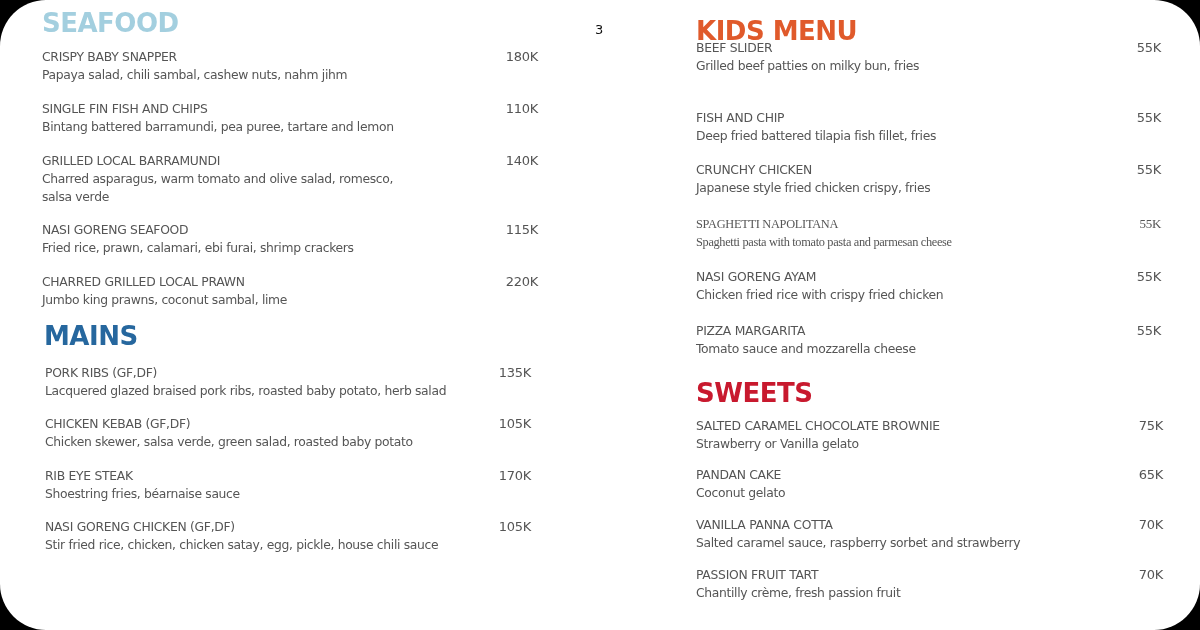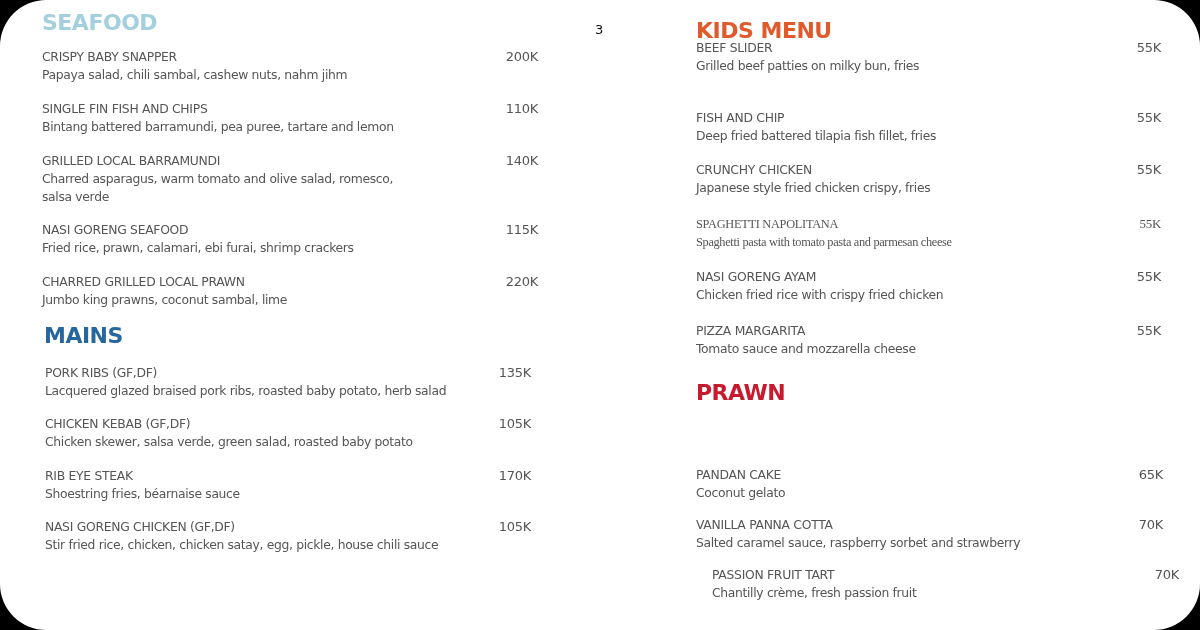--- a/index.html
+++ b/index.html
@@ -19,21 +19,21 @@
     }
     .page-number {
       position: absolute; left: 595px; top: 22px;
       font-family: "DejaVu Sans", sans-serif;
       font-size: 13px; color: #111111;
     }
     .section-title {
       position: absolute;
       font-family: "DejaVu Sans", sans-serif;
       font-weight: bold;
-      font-size: 22px;
+      font-size: 26px;
       letter-spacing: -0.5px;
       line-height: 30px;
       margin: 0;
     }
     .item {
       position: absolute;
       color: #555555;
       font-family: "DejaVu Sans", sans-serif;
     }
     .item-name {
@@ -62,21 +62,21 @@
 
 <div class="page">
 
   <span class="page-number">3</span>
 
   <h2 class="section-title" style="left:42px; top:8px; color:#a3cfdf;">SEAFOOD</h2>
 
   <div class="item" style="left:42px; top:48px; width:496px;">
     <span class="item-name">CRISPY BABY SNAPPER</span>
     <span class="item-desc">Papaya salad, chili sambal, cashew nuts, nahm jihm</span>
-    <span class="item-price" style="right:0;">200K</span>
+    <span class="item-price" style="right:0;">180K</span>
   </div>
 
   <div class="item" style="left:42px; top:100px; width:496px;">
     <span class="item-name">SINGLE FIN FISH AND CHIPS</span>
     <span class="item-desc">Bintang battered barramundi, pea puree, tartare and lemon</span>
     <span class="item-price" style="right:0;">110K</span>
   </div>
 
   <div class="item" style="left:42px; top:152px; width:496px;">
     <span class="item-name">GRILLED LOCAL BARRAMUNDI</span>
@@ -155,34 +155,39 @@
     <span class="item-desc">Chicken fried rice with crispy fried chicken</span>
     <span class="item-price" style="right:0;">55K</span>
   </div>
 
   <div class="item" style="left:696px; top:322px; width:465px;">
     <span class="item-name">PIZZA MARGARITA</span>
     <span class="item-desc">Tomato sauce and mozzarella cheese</span>
     <span class="item-price" style="right:0;">55K</span>
   </div>
 
-  <h2 class="section-title" style="left:696px; top:378px; color:#c8192e;">PRAWN</h2>
+  <h2 class="section-title" style="left:696px; top:378px; color:#c8192e;">SWEETS</h2>
 
+  <div class="item" style="left:696px; top:417px; width:467px;">
+    <span class="item-name">SALTED CARAMEL CHOCOLATE BROWNIE</span>
+    <span class="item-desc">Strawberry or Vanilla gelato</span>
+    <span class="item-price" style="right:0;">75K</span>
+  </div>
 
   <div class="item" style="left:696px; top:466px; width:467px;">
     <span class="item-name">PANDAN CAKE</span>
     <span class="item-desc">Coconut gelato</span>
     <span class="item-price" style="right:0;">65K</span>
   </div>
 
   <div class="item" style="left:696px; top:516px; width:467px;">
     <span class="item-name">VANILLA PANNA COTTA</span>
     <span class="item-desc">Salted caramel sauce, raspberry sorbet and strawberry</span>
     <span class="item-price" style="right:0;">70K</span>
   </div>
 
-  <div class="item" style="left:696px; top:566px; width:467px;margin-left:16px;">
+  <div class="item" style="left:696px; top:566px; width:467px;">
     <span class="item-name">PASSION FRUIT TART</span>
     <span class="item-desc">Chantilly crème, fresh passion fruit</span>
     <span class="item-price" style="right:0;">70K</span>
   </div>
 
 </div>
 
 </body></html>

